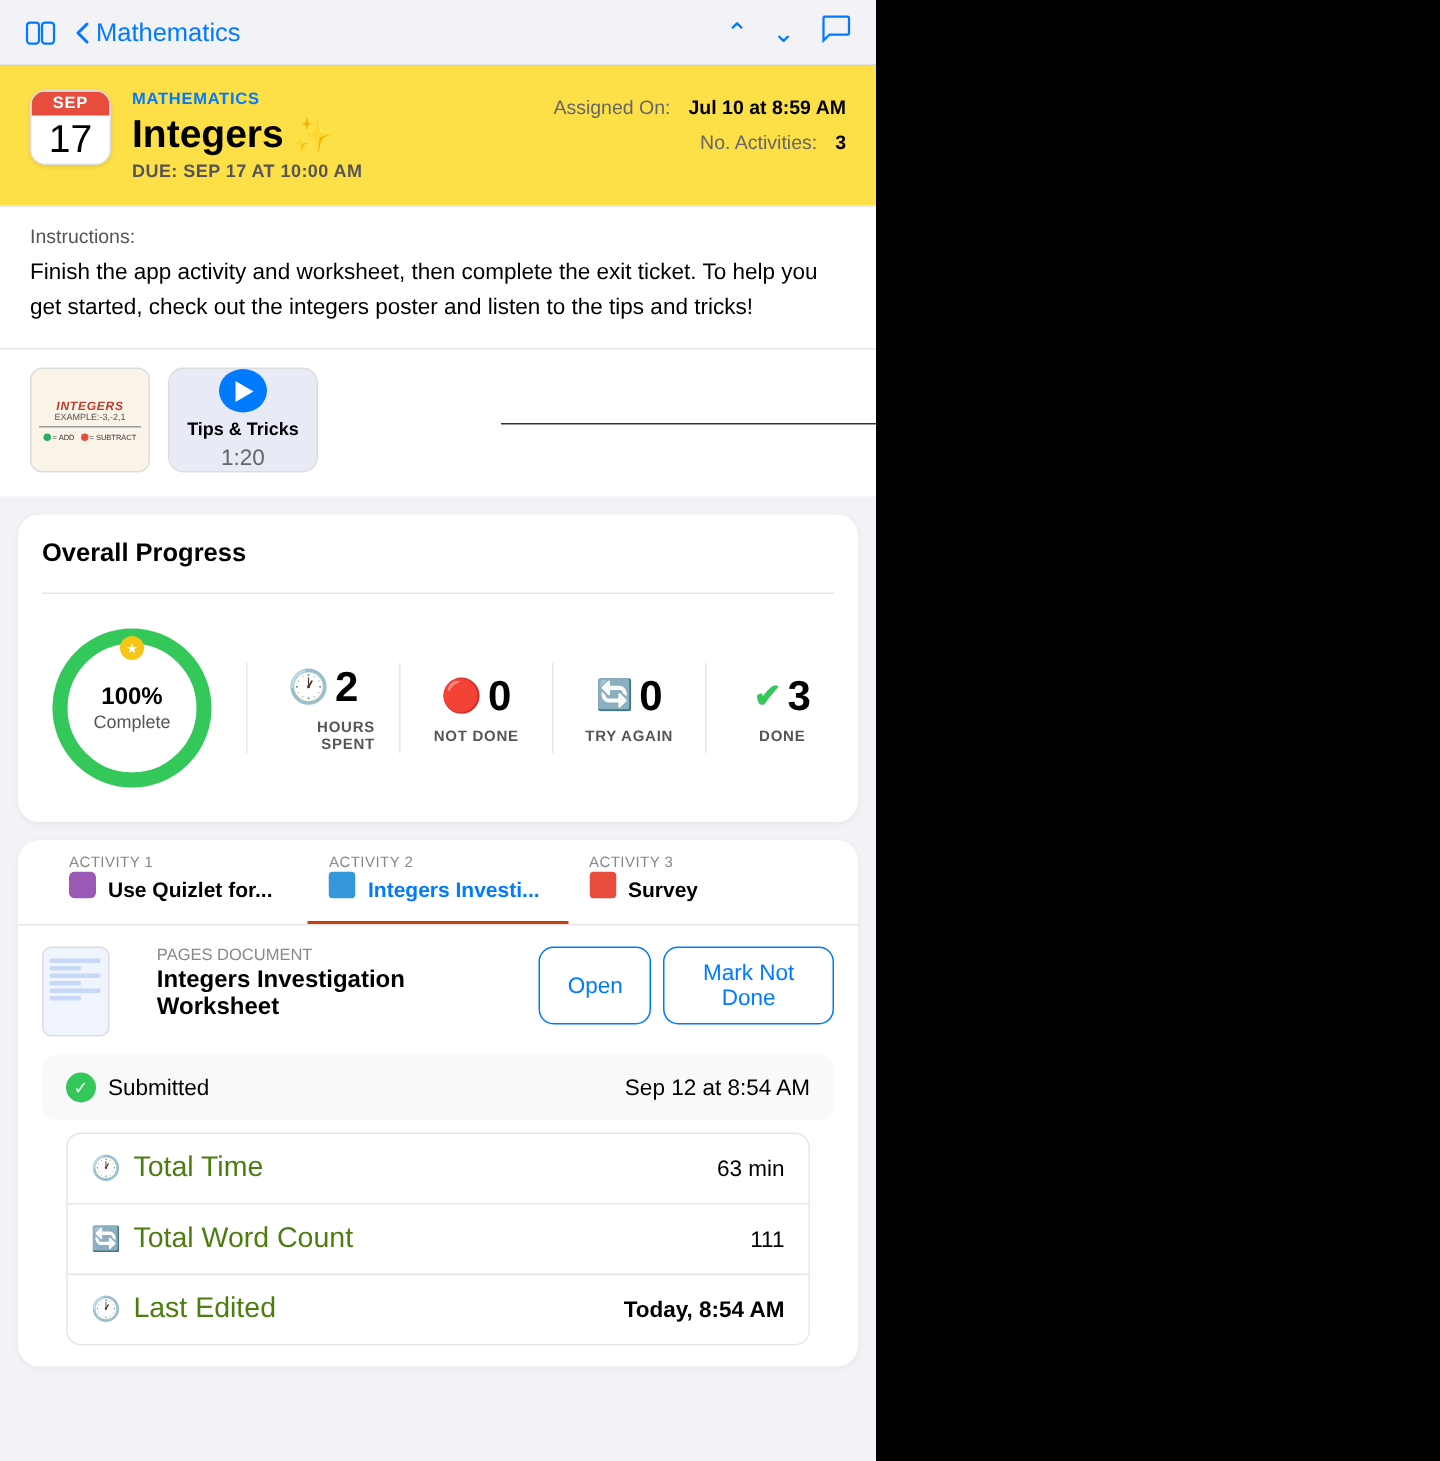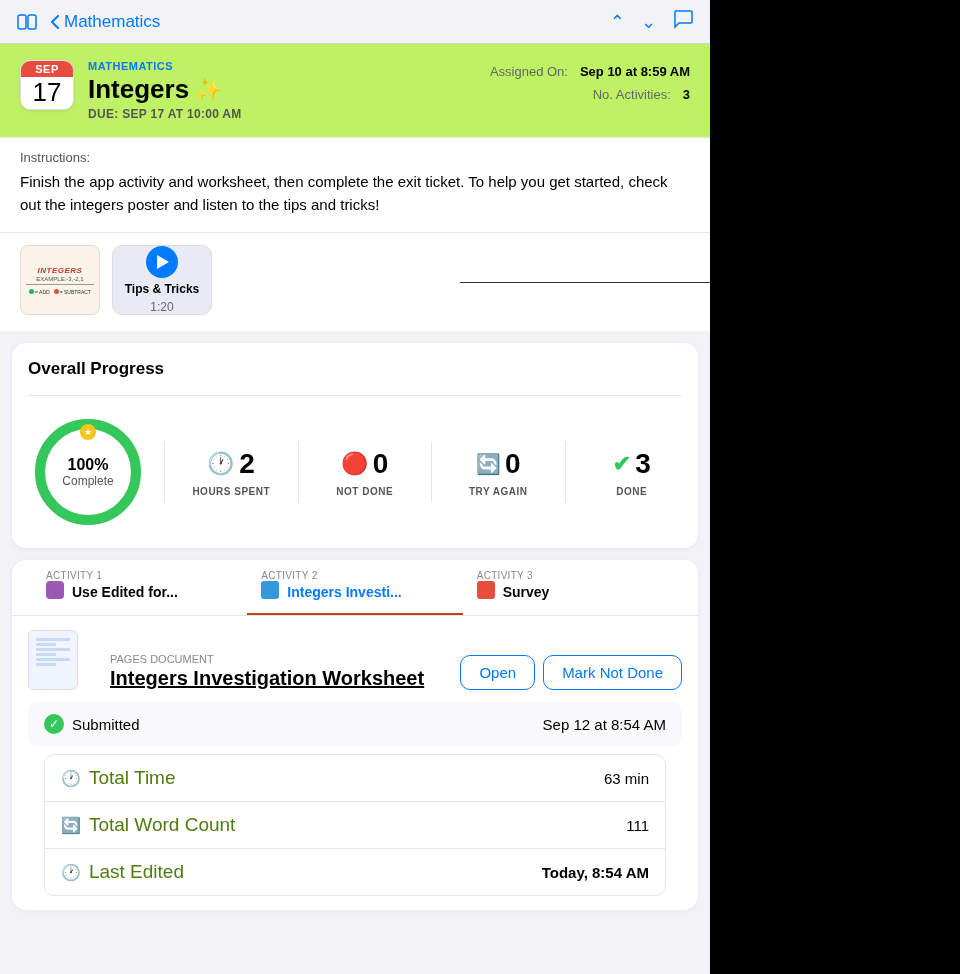--- a/index.html
+++ b/index.html
@@ -5,21 +5,21 @@
     * { box-sizing: border-box; margin: 0; padding: 0; }
     body {
       font-family: -apple-system, BlinkMacSystemFont, 'Segoe UI', sans-serif;
       background: #000;
       width: 960px;
       height: 974px;
       overflow: hidden;
       display: flex;
     }
     .left-panel {
-      width: 710px;
+      width: 584px;
       height: 974px;
       background: #f2f2f7;
       display: flex;
       flex-direction: column;
       overflow-y: auto;
       overflow-x: hidden;
     }
     .right-panel {
       width: 250px;
       background: #000;
@@ -62,21 +62,21 @@
       gap: 16px;
     }
     .nav-icon {
       color: #007aff;
       font-size: 18px;
       cursor: pointer;
     }
 
     
     .assignment-header {
-      background: #bef264;
+      background: #fde047;
       padding: 16px 20px;
       display: flex;
       justify-content: space-between;
       align-items: flex-start;
     }
     .header-left {
       display: flex;
       align-items: flex-start;
       gap: 14px;
     }
@@ -231,21 +231,21 @@
       border-bottom: 7px solid transparent;
       border-left: 12px solid #fff;
       margin-left: 2px;
     }
     .video-title {
       font-size: 12px;
       font-weight: 600;
       color: #000;
     }
     .video-duration {
-      font-size: 12px;
+      font-size: 15px;
       color: #666;
     }
     .divider-line {
       position: absolute;
       right: 0;
       top: 50%;
       width: 250px;
       height: 1px;
       background: #333;
     }
@@ -398,21 +398,21 @@
     .activity-tab.active .activity-name {
       color: #007aff;
     }
 
     
     .activity-content {
       padding: 14px 16px;
     }
     .doc-info {
       display: flex;
-      align-items: flex-end;
+      align-items: flex-start;
       gap: 32px;
       margin-bottom: 12px;
     }
     .doc-thumbnail {
       width: 50px;
       height: 60px;
       background: #f0f4ff;
       border-radius: 6px;
       border: 1px solid #ddd;
       display: flex;
@@ -439,24 +439,23 @@
       flex-direction: column;
       gap: 2px;
     }
     .doc-type {
       font-size: 11px;
       color: #888;
       text-transform: uppercase;
       font-weight: 500;
     }
     .doc-title {
-      font-size: 20px;
-      font-weight: 700;
-      color: #000;
-      text-decoration: underline;
+      font-size: 16px;
+      font-weight: 700;
+      color: #000;
     }
     .doc-actions {
       display: flex;
       gap: 8px;
       margin-left: auto;
     }
     .doc-btn {
       padding: 8px 18px;
       border-radius: 10px;
       font-size: 15px;
@@ -586,21 +585,21 @@
         <div class="assignment-title">
           <span>Integers</span>
           <span style="font-size:22px;">✨</span>
         </div>
         <div class="due-date">DUE: SEP 17 AT 10:00 AM</div>
       </div>
     </div>
     <div class="header-right">
       <div class="meta-row">
         <span class="meta-label">Assigned On:</span>
-        <span class="meta-value">Sep 10 at 8:59 AM</span>
+        <span class="meta-value">Jul 10 at 8:59 AM</span>
       </div>
       <div class="meta-row">
         <span class="meta-label">No. Activities:</span>
         <span class="meta-value">3</span>
       </div>
     </div>
   </div>
 
   <div class="instructions-section">
     <div class="instructions-label">Instructions:</div>
@@ -698,21 +697,21 @@
 
     <div class="activities-tabs">
       <div class="activity-tab">
         <span class="activity-num">ACTIVITY 1</span>
         <div class="activity-name-row">
           <span class="activity-tab-icon">
             <svg width="18" height="18" viewBox="0 0 18 18">
                 <rect width="18" height="18" rx="4" fill="#9b59b6"></rect>
               </svg>
           </span>
-          <span class="activity-name">Use Edited for...</span>
+          <span class="activity-name">Use Quizlet for...</span>
         </div>
       </div>
       <div class="activity-tab active">
         <span class="activity-num">ACTIVITY 2</span>
         <div class="activity-name-row">
           <span class="activity-tab-icon">
             <svg width="18" height="18" viewBox="0 0 18 18">
                 <rect width="18" height="18" rx="3" fill="#3498db"></rect>
               </svg>
           </span>

